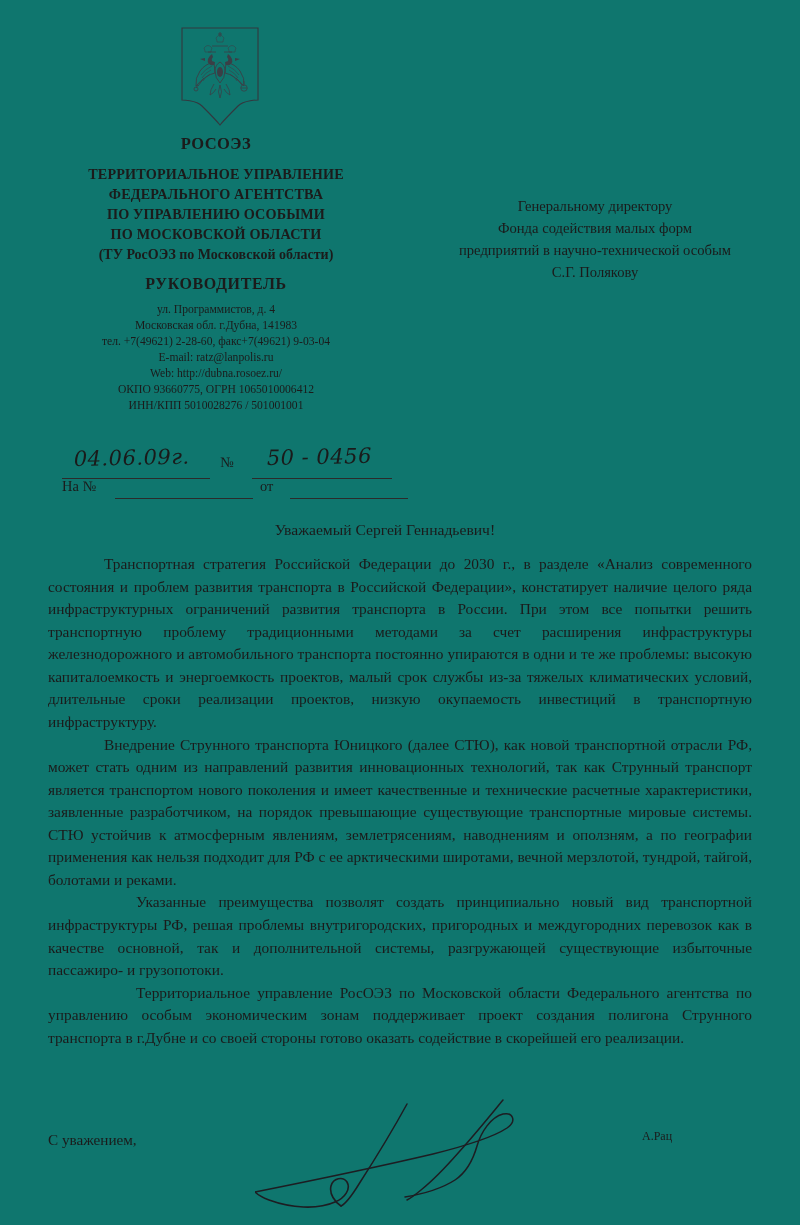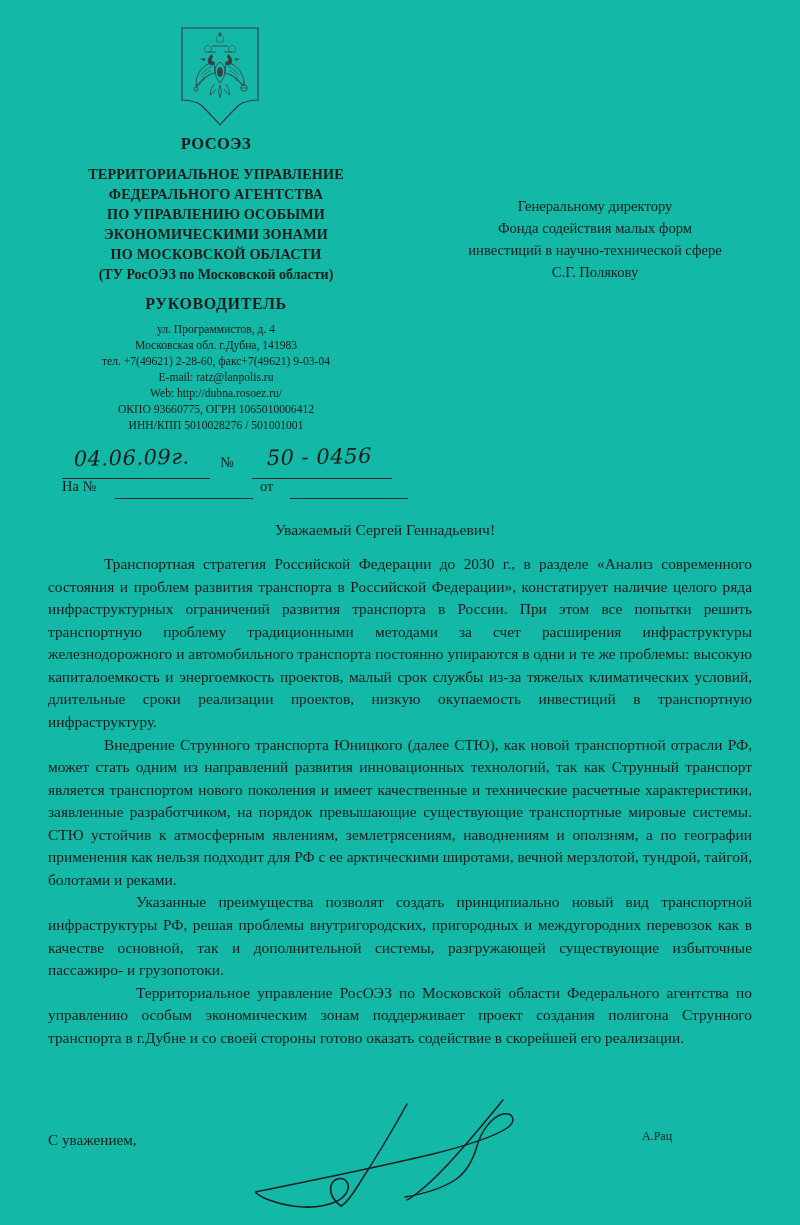--- a/index.html
+++ b/index.html
@@ -6,21 +6,21 @@
   html, body {
     margin: 0;
     padding: 0;
     background: #ffffff;
   }
   .page {
     position: relative;
     width: 800px;
     height: 1225px;
     margin: 0 auto;
-    background: #14b8a6;
+    background: #0f766e;
     color: #1b1b1b;
     font-family: "Liberation Serif", "DejaVu Serif", serif;
     overflow: hidden;
   }
 
   
   .emblem-wrap {
     position: absolute;
     left: 174px;
     top: 22px;
@@ -225,37 +225,36 @@
         <path d="M46 63 q-3 7 0 13 q3-6 0-13 z" fill="none" stroke-width="0.8"></path>
       </g>
     </svg>
   </div>
 
   <div class="sender">
     <div class="org-short">РОСОЭЗ</div>
     <div class="org-full-line">ТЕРРИТОРИАЛЬНОЕ УПРАВЛЕНИЕ</div>
     <div class="org-full-line">ФЕДЕРАЛЬНОГО АГЕНТСТВА</div>
     <div class="org-full-line">ПО УПРАВЛЕНИЮ ОСОБЫМИ</div>
-    <div class="org-full-line">ЭКОНОМИЧЕСКИМИ ЗОНАМИ</div>
     <div class="org-full-line">ПО МОСКОВСКОЙ ОБЛАСТИ</div>
     <div class="org-paren">(ТУ РосОЭЗ по Московской области)</div>
     <div class="post-title">РУКОВОДИТЕЛЬ</div>
     <div class="contact-line">ул. Программистов, д. 4</div>
     <div class="contact-line">Московская обл. г.Дубна, 141983</div>
     <div class="contact-line">тел. +7(49621) 2-28-60,  факс+7(49621) 9-03-04</div>
     <div class="contact-line">E-mail: ratz@lanpolis.ru</div>
     <div class="contact-line">Web: http://dubna.rosoez.ru/</div>
     <div class="contact-line">ОКПО 93660775, ОГРН 1065010006412</div>
     <div class="contact-line">ИНН/КПП 5010028276 / 501001001</div>
   </div>
 
   <div class="recipient">
     <div>Генеральному директору</div>
     <div>Фонда содействия малых форм</div>
-    <div>инвестиций в научно-технической сфере</div>
+    <div>предприятий в научно-технической особым</div>
     <div>С.Г. Полякову</div>
   </div>
 
   <div class="refline">
     <span class="hand hand-date">04.06.09г.</span>
     <span class="rule rule-date"></span>
     <span class="no-sym">№</span>
     <span class="hand hand-num">50 - 0456</span>
     <span class="rule rule-num"></span>
   </div>

